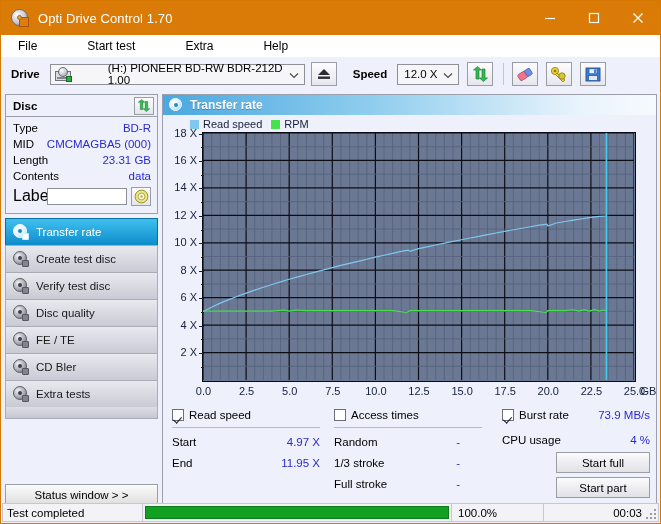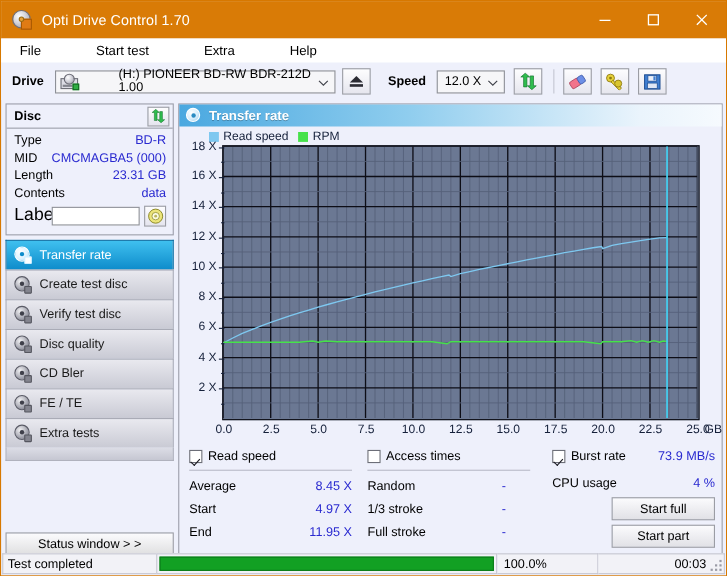--- a/index.html
+++ b/index.html
@@ -380,29 +380,29 @@
           <i class="mk"></i>
         </span>
       <span>Disc quality</span>
     </div>
     <div class="nav-item">
       <span class="ico">
           <i class="dd"></i>
           <i class="hh"></i>
           <i class="mk"></i>
         </span>
-      <span>CD Bler</span>
+      <span>FE / TE</span>
     </div>
     <div class="nav-item">
       <span class="ico">
           <i class="dd"></i>
           <i class="hh"></i>
           <i class="mk"></i>
         </span>
-      <span>FE / TE</span>
+      <span>CD Bler</span>
     </div>
     <div class="nav-item">
       <span class="ico">
           <i class="dd"></i>
           <i class="hh"></i>
           <i class="mk"></i>
         </span>
       <span>Extra tests</span>
     </div>
     <div class="nav-gap"></div>
@@ -548,24 +548,20 @@
     </div>
 
     <div class="results">
       <div class="rcol c1">
         <div class="chk-row">
           <span class="chk on"></span>
           <span class="lb">Read speed</span>
         </div>
         <div class="hr"></div>
         <div class="rrow">
-          <span class="k">Average</span>
-          <span class="v">8.45 X</span>
-        </div>
-        <div class="rrow">
           <span class="k">Start</span>
           <span class="v">4.97 X</span>
         </div>
         <div class="rrow">
           <span class="k">End</span>
           <span class="v">11.95 X</span>
         </div>
       </div>
 
       <div class="rcol c2">

